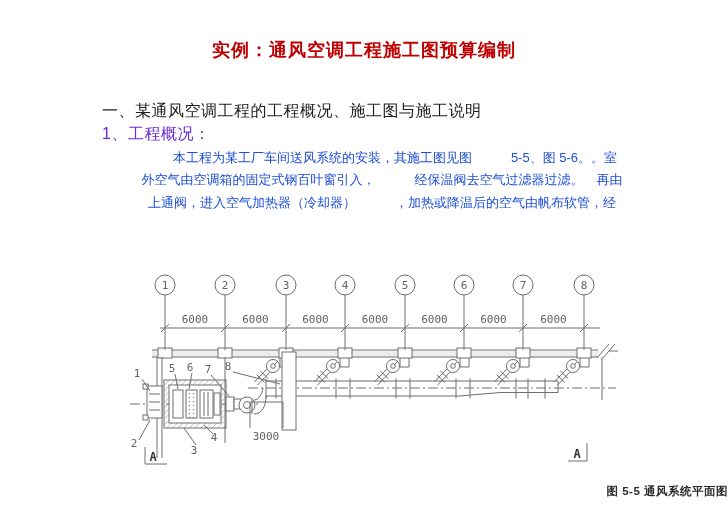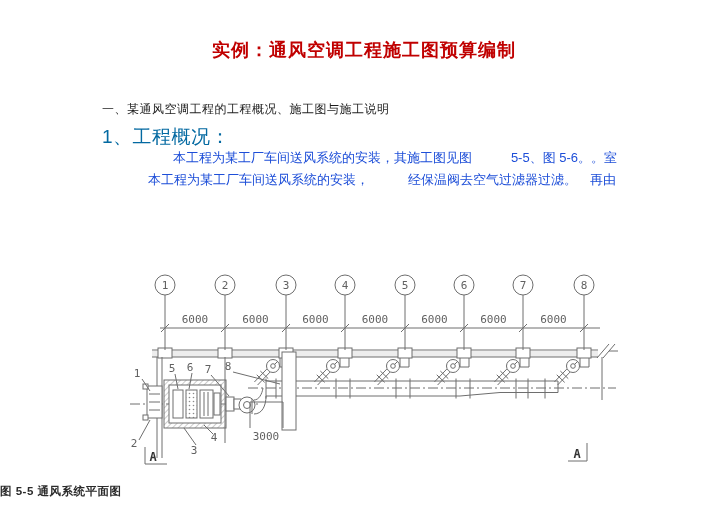--- a/index.html
+++ b/index.html
@@ -6,45 +6,45 @@
   .page{
     position:relative;width:728px;height:510px;background:#ffffff;
     overflow:hidden;font-family:"Liberation Sans","DejaVu Sans",sans-serif;
   }
   .title{
     position:absolute;left:0;top:38px;width:728px;margin:0;
     text-align:center;font-size:18px;font-weight:bold;letter-spacing:1px;
   }
   .h1{
     position:absolute;left:102px;top:101px;width:560px;
-    font-size:12px;color:#1c1c1c;letter-spacing:.5px;white-space:pre;
+    font-size:16px;color:#1c1c1c;letter-spacing:.5px;white-space:pre;
   }
   .h2{
     position:absolute;left:102px;top:124px;width:560px;
-    font-size:19px;color:#0369a1;letter-spacing:.5px;white-space:pre;
+    font-size:16px;color:#6d28d9;letter-spacing:.5px;white-space:pre;
   }
   .bodytext{
     position:absolute;left:102px;top:147px;width:560px;
     font-size:13px;line-height:22.4px;color:#1d4ed8;white-space:pre;text-align:center;
   }
   .caption{
-    position:absolute;left:0;top:484px;width:728px;text-align:left;
+    position:absolute;left:0;top:484px;width:728px;text-align:right;
     font-size:11.5px;font-weight:600;color:#2b2b2b;letter-spacing:.5px;
   }
   svg.diagram{position:absolute;left:0;top:0;}
   svg text{font-family:"DejaVu Sans Mono","Liberation Mono",monospace;}
 </style>
 </head>
 <body>
 
 <div class="page">
   <h1 class="title" id="doc-title" style="color: rgb(192, 0, 0);">实例：通风空调工程施工图预算编制</h1>
   <div class="h1">一、某通风空调工程的工程概况、施工图与施工说明</div>
   <div class="h2">1、工程概况：</div>
-  <div class="bodytext" id="body-lines"><div>　　本工程为某工厂车间送风系统的安装，其施工图见图　　　5-5、图 5-6。。室</div><div>本工程为某工厂车间送风系统的安装，　　　经保温阀去空气过滤器过滤。　再由</div></div>
+  <div class="bodytext" id="body-lines"><div>　　本工程为某工厂车间送风系统的安装，其施工图见图　　　5-5、图 5-6。。室</div><div>外空气由空调箱的固定式钢百叶窗引入，　　　经保温阀去空气过滤器过滤。　再由</div><div>上通阀，进入空气加热器（冷却器）　　　，加热或降温后的空气由帆布软管，经</div></div>
 
   <svg class="diagram" id="diagram" width="728" height="480" viewBox="0 0 728 480">
     <defs>
       <pattern id="hatch" width="4" height="4" patternUnits="userSpaceOnUse" patternTransform="rotate(45)">
         <line x1="0" y1="0" x2="0" y2="4" stroke="#9a9a9a" stroke-width="1"></line>
       </pattern>
       <pattern id="dots" width="4" height="4" patternUnits="userSpaceOnUse">
         <circle cx="1.5" cy="1.5" r="0.8" fill="#8a8a8a"></circle>
       </pattern>
     </defs>

